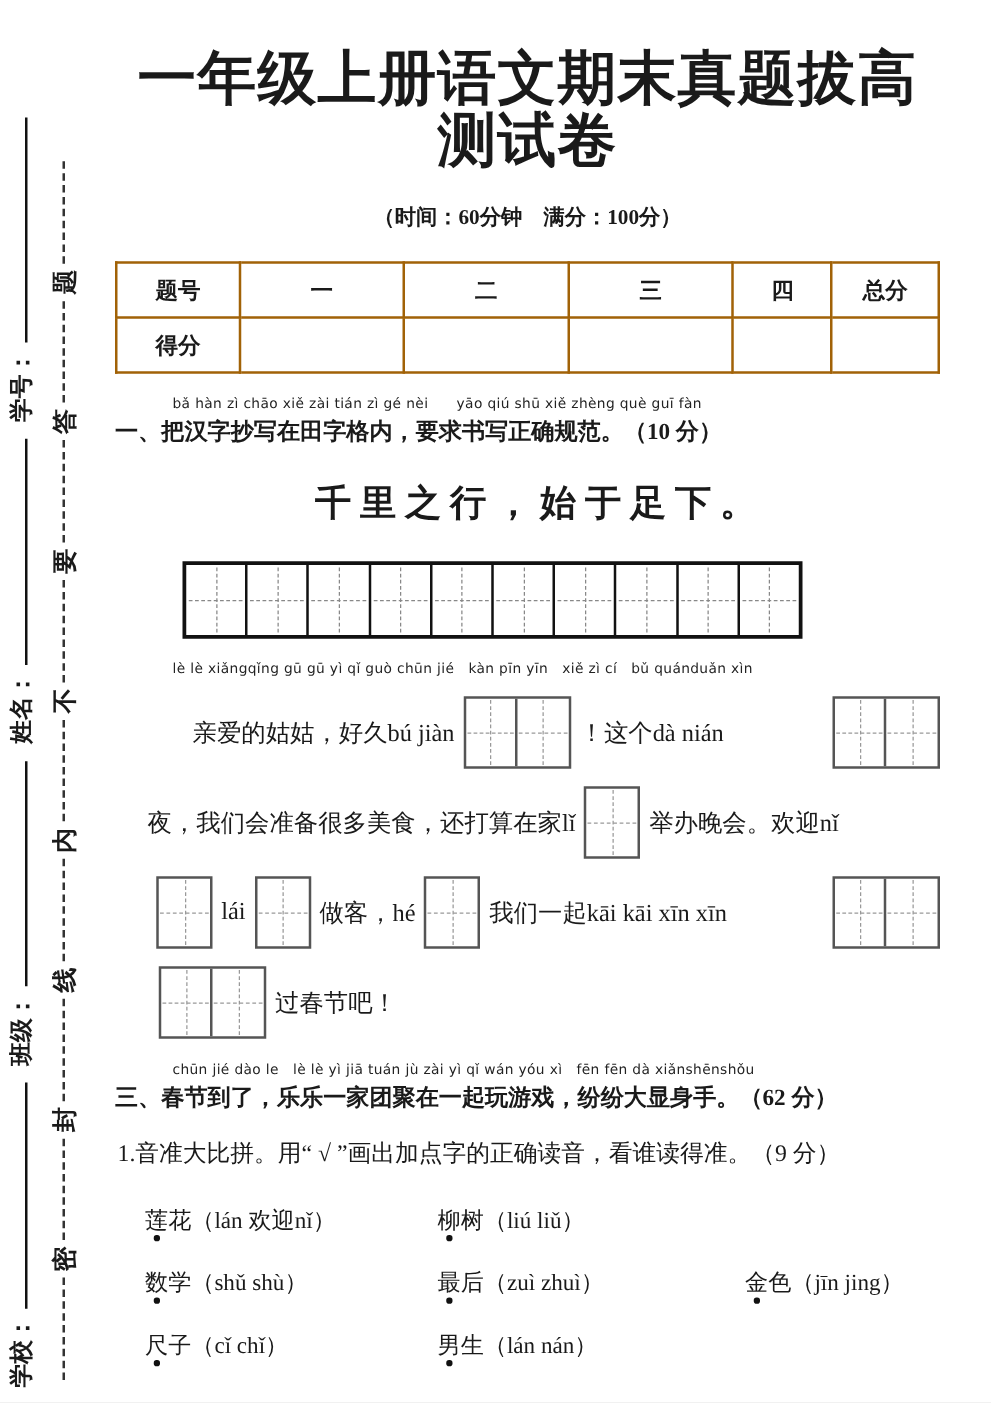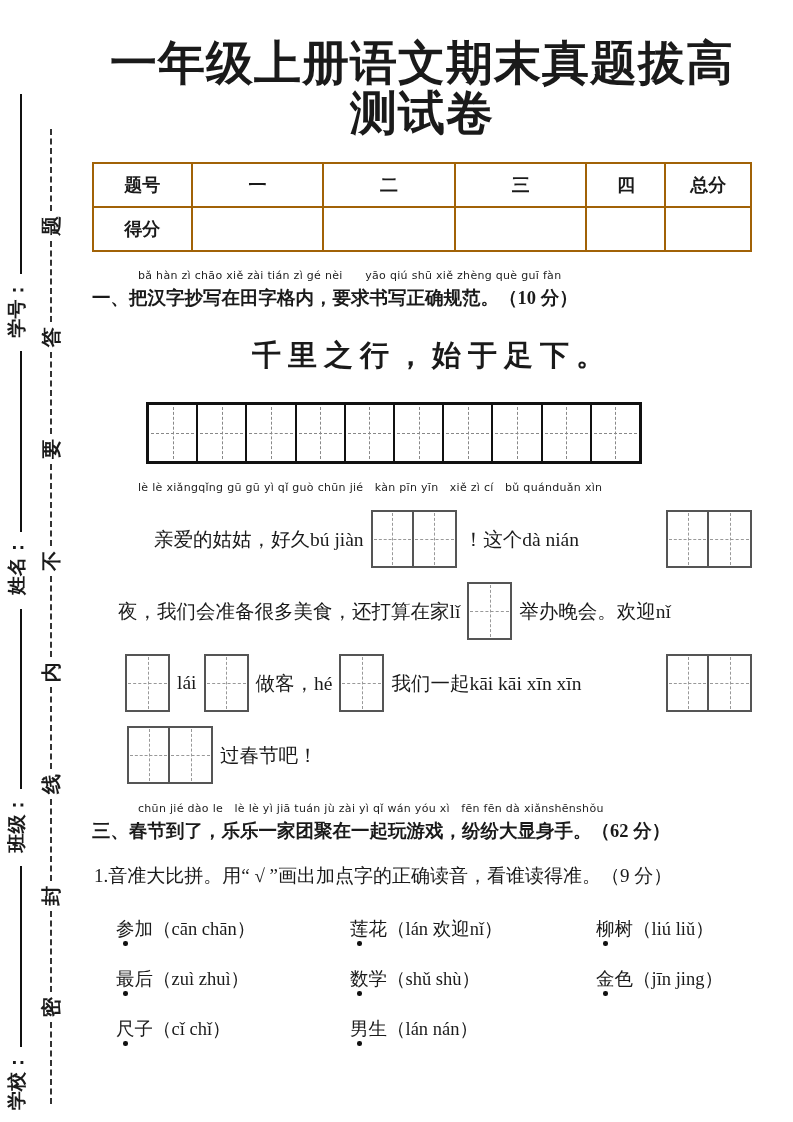--- a/index.html
+++ b/index.html
@@ -154,20 +154,21 @@
     <span class="seal-dash"></span>
     <span class="seal-char">答</span>
     <span class="seal-dash"></span>
     <span class="seal-char">题</span>
     <span class="seal-dash"></span>
   </div>
 
   <div class="main">
 
     <div class="title">一年级上册语文期末真题拔高测试卷</div>
+    <div class="subtitle">（时间：60分钟　满分：100分）</div>
 
     <table class="score">
       <colgroup>
         <col style="width:15%">
           <col style="width:20%">
           <col style="width:20%">
         <col style="width:20%">
           <col style="width:12%">
           <col style="width:13%">
       </colgroup>
@@ -257,27 +258,26 @@
       </div>
     </div>
 
     <div class="pinyin-line">chūn jié dào le　lè lè yì jiā tuán jù zài yì qǐ wán yóu xì　fēn fēn dà xiǎnshēnshǒu</div>
     <div class="heading">三、春节到了，乐乐一家团聚在一起玩游戏，纷纷大显身手。（62 分）</div>
 
     <div class="sub1">1.音准大比拼。用“ √ ”画出加点字的正确读音，看谁读得准。（9 分）</div>
 
     <div class="word-rows">
       <div class="word-row">
-        <div class="word-item"><span class="dotchar">参</span><span>加（cān chān）</span></div>
         <div class="word-item"><span class="dotchar">莲</span><span>花（lán 欢迎nǐ）</span></div>
         <div class="word-item"><span class="dotchar">柳</span><span>树（liú liǔ）</span></div>
       </div>
       <div class="word-row">
+        <div class="word-item"><span class="dotchar">数</span><span>学（shǔ shù）</span></div>
         <div class="word-item"><span class="dotchar">最</span><span>后（zuì zhuì）</span></div>
-        <div class="word-item"><span class="dotchar">数</span><span>学（shǔ shù）</span></div>
         <div class="word-item"><span class="dotchar">金</span><span>色（jīn jing）</span></div>
       </div>
       <div class="word-row">
         <div class="word-item"><span class="dotchar">尺</span><span>子（cǐ chǐ）</span></div>
         <div class="word-item"><span class="dotchar">男</span><span>生（lán nán）</span></div>
       </div>
     </div>
 
   </div>
 </div>

